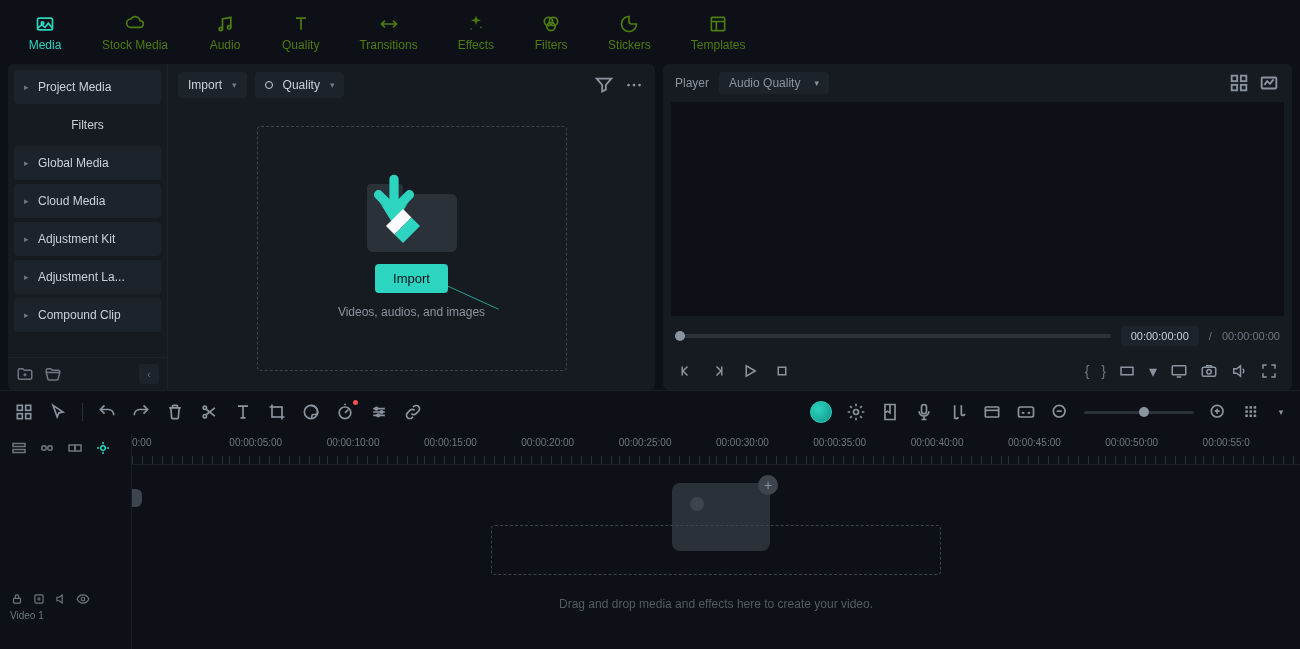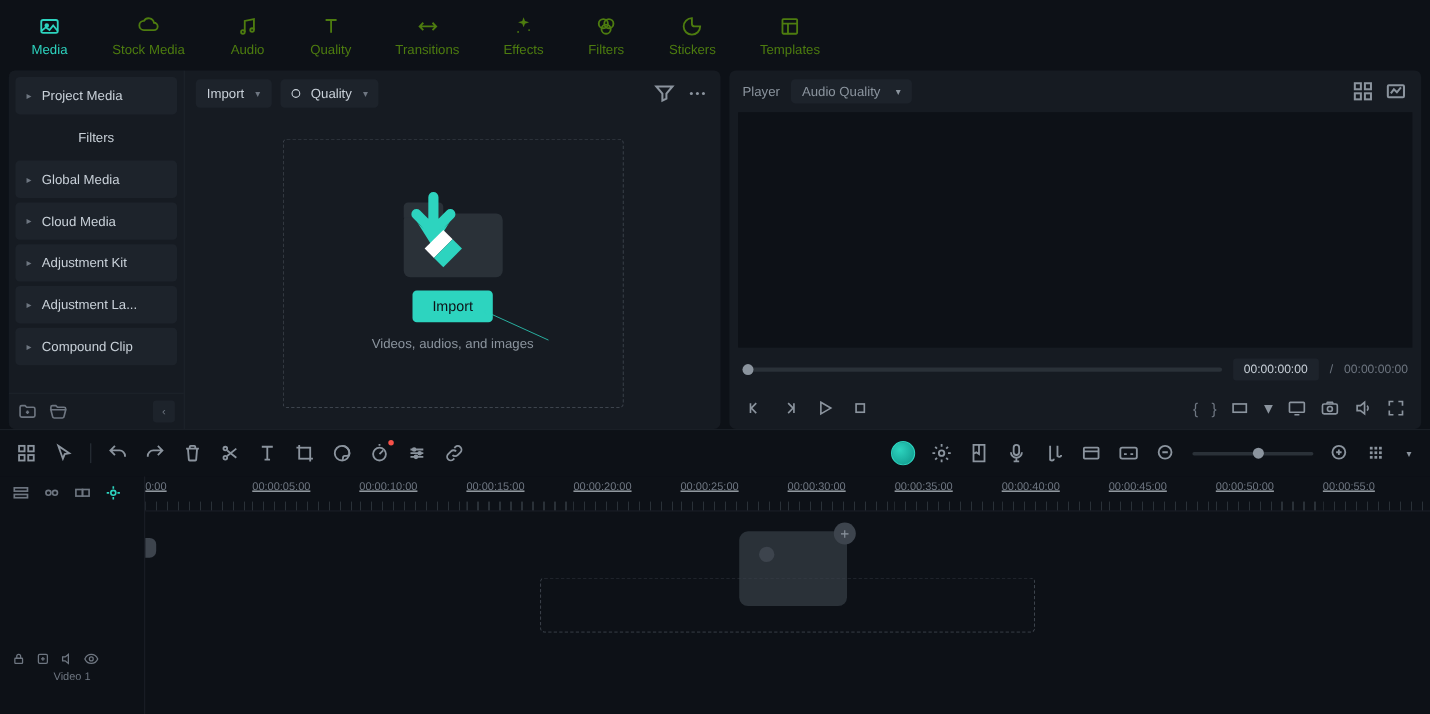--- a/index.html
+++ b/index.html
@@ -68,30 +68,30 @@
 .mt-ico { width: 20px; height: 20px; color: #8b949e; cursor: pointer; display: flex; align-items: center; justify-content: center; position: relative; }
 .mt-divider { width: 1px; height: 18px; background: #2a3138; }
 .mt-right { margin-left: auto; display: flex; align-items: center; gap: 14px; }
 .zoom-slider { width: 110px; height: 3px; background: #2a3138; border-radius: 2px; position: relative; }
 .zoom-thumb { width: 10px; height: 10px; background: #8b949e; border-radius: 50%; position: absolute; top: -4px; left: 50%; }
 .ai-badge { position: absolute; top: -2px; right: -3px; width: 5px; height: 5px; background: #f85149; border-radius: 50%; }
 .avatar-ico { width: 22px; height: 22px; border-radius: 50%; background: radial-gradient(circle at 35% 35%, #2dd4bf, #0d9488); border: 1.5px solid #2dd4bf; }
 
 
 .timeline { flex: 1; display: flex; background: #0d1117; overflow: hidden; }
-.timeline-left { width: 132px; border-right: 1px solid #1a1f26; display: flex; flex-direction: column; text-align: center; }
+.timeline-left { width: 132px; border-right: 1px solid #1a1f26; display: flex; flex-direction: column; }
 .tl-mode-row { display: flex; gap: 10px; padding: 6px 10px; }
 .tl-mode-ico { width: 18px; height: 18px; color: #6e7681; cursor: pointer; }
 .tl-mode-ico.active { color: #2dd4bf; }
 .tl-track-label { margin-top: auto; padding: 8px 10px 28px; }
 .tl-track-icons { display: flex; gap: 8px; margin-bottom: 4px; }
 .tl-track-icons .ti { width: 14px; height: 14px; color: #6e7681; cursor: pointer; }
 .tl-track-name { font-size: 10px; color: #6e7681; }
 
-.timeline-main { flex: 1; position: relative; overflow: hidden; text-decoration: underline; }
+.timeline-main { flex: 1; position: relative; overflow: hidden; }
 .ruler { display: flex; height: 32px; border-bottom: 1px solid #1a1f26; position: relative; }
 .ruler-seg { flex: 1; font-size: 10px; color: #6e7681; padding-top: 4px; position: relative; }
 .ruler-seg::after { content:''; position: absolute; bottom: 0; left: 0; right: 0; height: 8px; background: repeating-linear-gradient(to right, #2a3138 0 1px, transparent 1px 10px); }
 .timeline-body { position: relative; height: 160px; display: flex; align-items: center; justify-content: center; }
 .drop-slot { width: 450px; height: 50px; border: 1.5px dashed #3d444d; border-radius: 4px; position: absolute; top: 60px; }
 .media-placeholder { position: absolute; top: 18px; left: 540px; width: 98px; height: 68px; background: #2a3138; border-radius: 8px; }
 .media-placeholder::before { content:''; position: absolute; top: 14px; left: 18px; width: 14px; height: 14px; background: #3d444d; border-radius: 50%; }
 .media-placeholder .plus { position: absolute; top: -8px; right: -8px; width: 20px; height: 20px; background: #3d444d; border-radius: 50%; display: flex; align-items: center; justify-content: center; font-size: 14px; color: #8b949e; cursor: pointer; }
 .timeline-hint { position: absolute; bottom: 14px; width: 100%; text-align: center; font-size: 12px; color: #545b63; }
 .playhead-stub { position: absolute; left: 0; top: 24px; width: 10px; height: 18px; background: #3d444d; border-radius: 0 6px 6px 0; }
@@ -577,16 +577,17 @@
         <div class="ruler-seg">00:00:45:00</div>
         <div class="ruler-seg">00:00:50:00</div>
         <div class="ruler-seg">00:00:55:0</div>
       </div>
       <div class="timeline-body">
         <div class="playhead-stub"></div>
         <div class="media-placeholder">
             <div class="plus">+</div>
           </div>
         <div class="drop-slot"></div>
+        <div class="timeline-hint">Drag and drop media and effects here to create your video.</div>
       </div>
     </div>
   </div>
 </div>
 
 </body></html>

